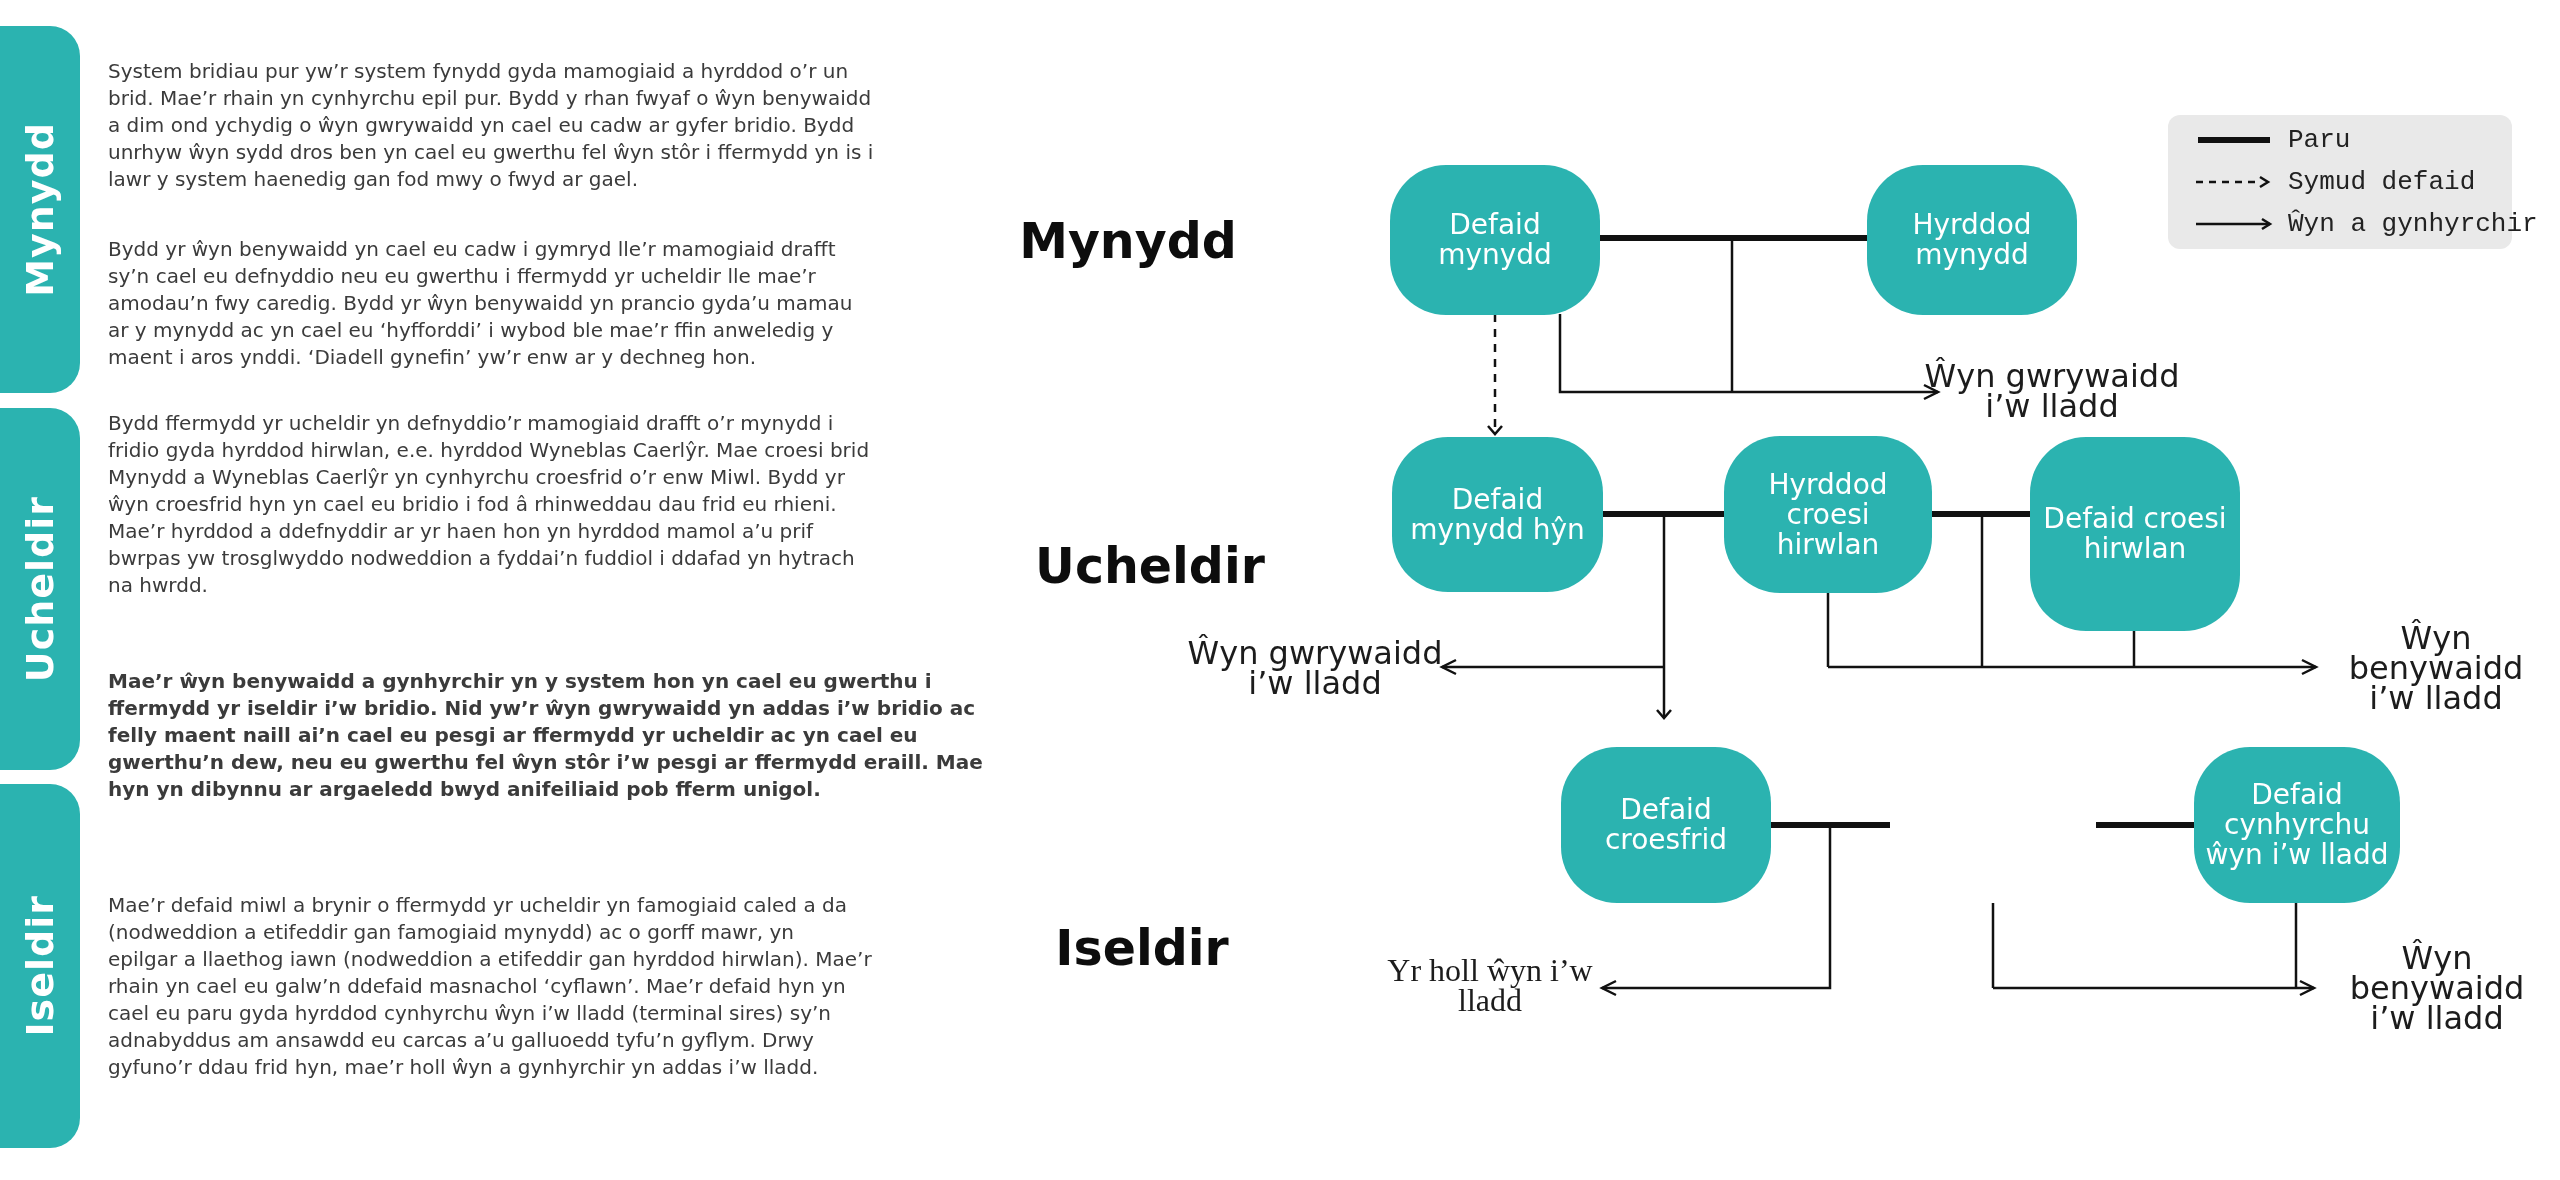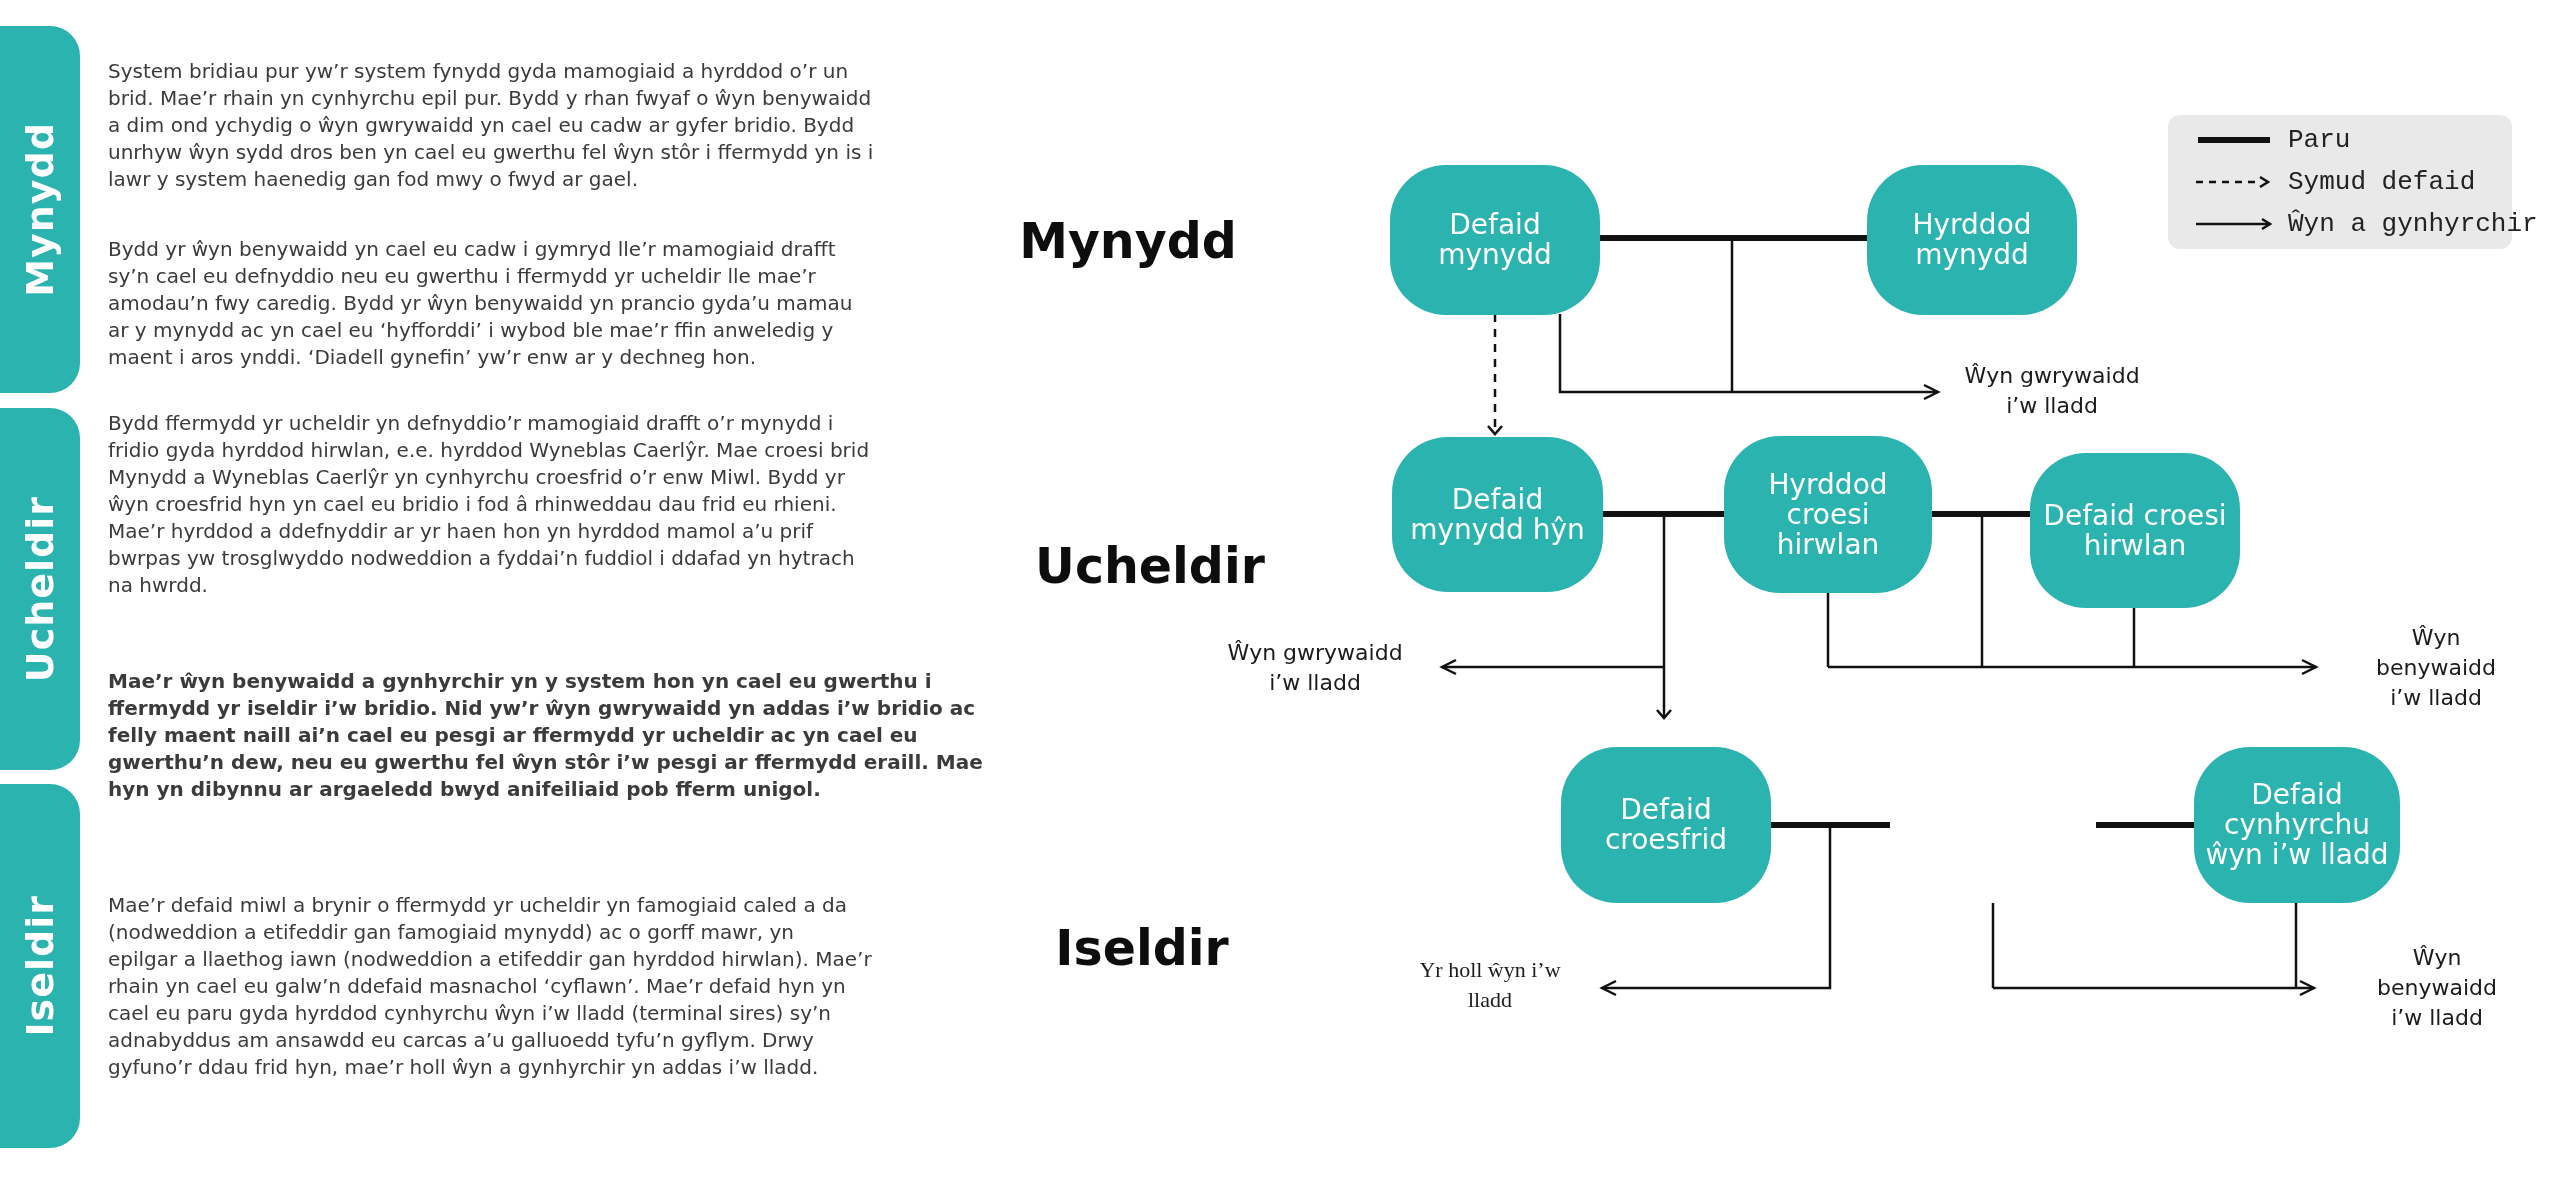--- a/index.html
+++ b/index.html
@@ -64,21 +64,21 @@
     text-align: center;
     font-size: 28px;
     line-height: 30px;
     font-weight: 500;
     white-space: pre-line;
   }
   .annot {
     position: absolute;
     transform: translate(-50%, -50%);
     text-align: center;
-    font-size: 22px;
+    font-size: 32px;
     line-height: 30px;
     color: #1C1C1C;
     white-space: pre-line;
   }
   svg.lines {
     position: absolute;
     left: 0; top: 0;
     width: 2560px;
     height: 1180px;
   }
@@ -203,21 +203,21 @@
   <div class="node" style="left:1390px; top:165px; width:210px; height:150px;">Defaid
 mynydd</div>
   <div class="node" style="left:1867px; top:165px; width:210px; height:150px;">Hyrddod
 mynydd</div>
 
   <div class="node" style="left:1392px; top:437px; width:211px; height:155px;">Defaid
 mynydd hŷn</div>
   <div class="node" style="left:1724px; top:436px; width:208px; height:157px;">Hyrddod
 croesi
 hirwlan</div>
-  <div class="node" style="left:2030px; top:437px; width:210px; height:155px;margin-top:16px;">Defaid croesi
+  <div class="node" style="left:2030px; top:437px; width:210px; height:194px;">Defaid croesi
 hirwlan</div>
 
   <div class="node" style="left:1561px; top:747px; width:210px; height:156px;">Defaid
 croesfrid</div>
   <div class="node" style="left:2194px; top:747px; width:206px; height:156px;">Defaid
 cynhyrchu
 ŵyn i’w lladd</div>
 
   <div class="annot" style="left:2052px; top:391px;">Ŵyn gwrywaidd
 i’w lladd</div>

